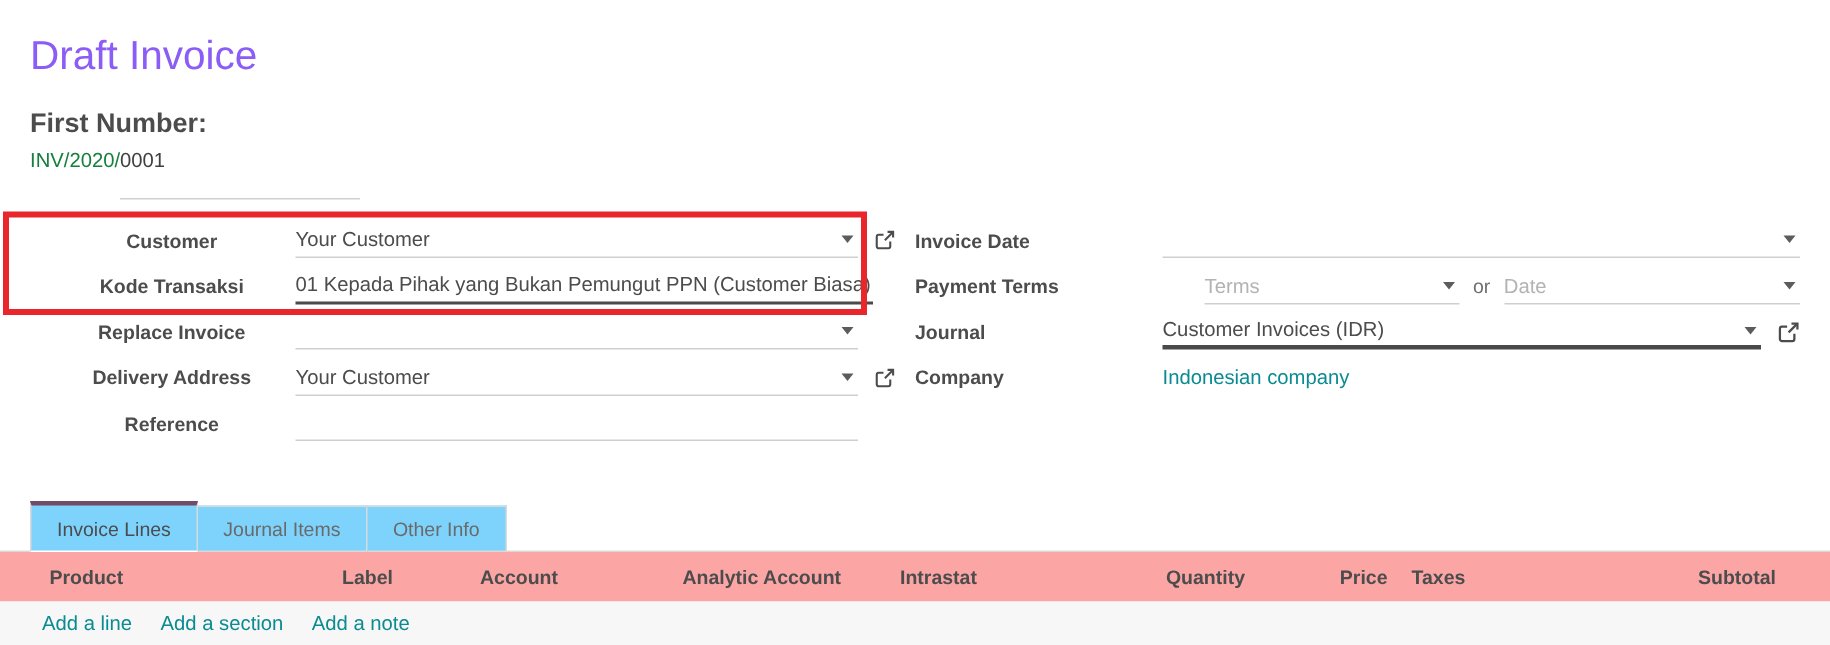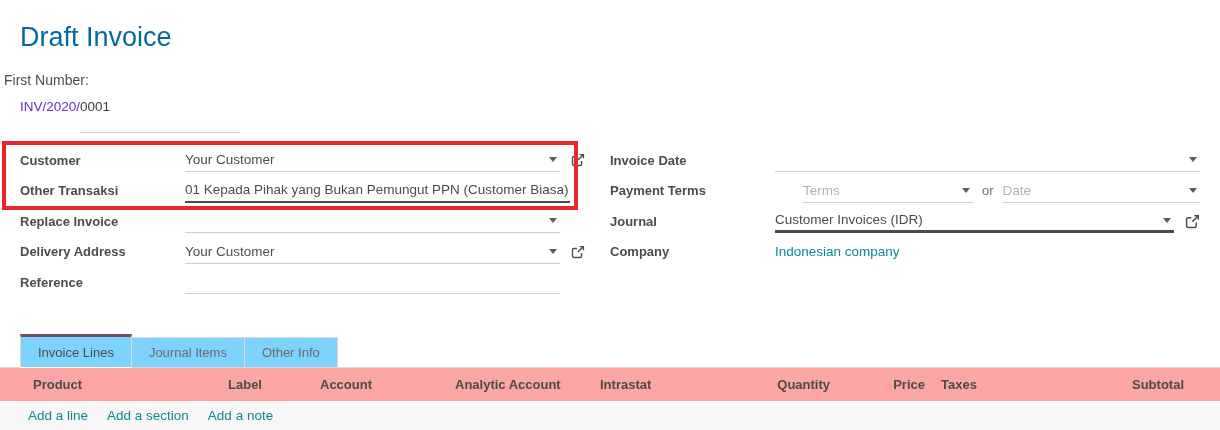--- a/index.html
+++ b/index.html
@@ -1,29 +1,29 @@
 <!DOCTYPE html>
 <html><head>
 <meta charset="utf-8">
 <style>
   * { margin:0; padding:0; box-sizing:border-box; }
   html,body { width:1220px; height:430px; background:#fff; overflow:hidden;
     font-family:"Liberation Sans", sans-serif; color:#4c4c4c; }
   .sheet { position:relative; width:1220px; height:430px; }
 
   
-  .title { position:absolute; left:20px; top:22px; font-size:27px; font-weight:400; color:#0369a1; }
-  .fn-label { position:absolute; left:4px; top:72px; font-size:14px; font-weight:normal; color:#4c4c4c; }
+  .title { position:absolute; left:20px; top:22px; font-size:27px; font-weight:400; color:#8b5cf6; }
+  .fn-label { position:absolute; left:20px; top:72px; font-size:18px; font-weight:bold; color:#4c4c4c; }
   .fn-line { position:absolute; left:20px; top:99px; font-size:13.5px; }
-  .fn-prefix { color:#6d28d9; }
+  .fn-prefix { color:#15803d; }
   .fn-input { display:inline-block; width:160px; color:#404040; border-bottom:1px solid #cfcfcf; padding-bottom:18px; }
 
   
   .col { position:absolute; top:145px; }
-  .col.left  { left:20px;  width:566px; }
+  .col.left  { left:32px;  width:566px;text-align:center; }
   .col.right { left:610px; width:590px; }
   .frow { display:flex; align-items:center; height:30.5px; }
   .flabel { width:165px; font-size:13px; font-weight:bold; color:#4c4c4c; flex:none; }
   .control { position:relative; height:24px; display:flex; align-items:center;
              border-bottom:1px solid #cfcfcf; width:375px; flex:none; }
   .control.grow { flex:1 1 auto; width:auto; }
   .control.dark2 { border-bottom:2px solid #4a4a4a; }
   .control.dark3 { border-bottom:3px solid #4a4a4a; }
   .control.bare { border-bottom:none;margin-left:28px; }
   .control.noline { border-bottom:none; }
@@ -97,21 +97,21 @@
       </div>
       <span class="extlink">
         <svg width="14" height="14" viewBox="0 0 14 14" fill="none" stroke="#4c4c4c" stroke-width="1.4">
           <path d="M10.5 8v3.2c0 .7-.6 1.3-1.3 1.3H2.8c-.7 0-1.3-.6-1.3-1.3V4.8c0-.7.6-1.3 1.3-1.3H6"></path>
           <path d="M8.7 1.6h3.7v3.7"></path>
           <path d="M12.2 1.8L6.9 7.1"></path>
         </svg>
       </span>
     </div>
     <div class="frow">
-      <span class="flabel">Other Transaksi</span>
+      <span class="flabel">Kode Transaksi</span>
       <div class="control dark2 kode-control">
         <span class="val clip">01 Kepada Pihak yang Bukan Pemungut PPN (Customer Biasa)</span>
       </div>
     </div>
     <div class="frow">
       <span class="flabel">Replace Invoice</span>
       <div class="control">
         <span class="val"></span>
         <span class="caret"></span>
       </div>

